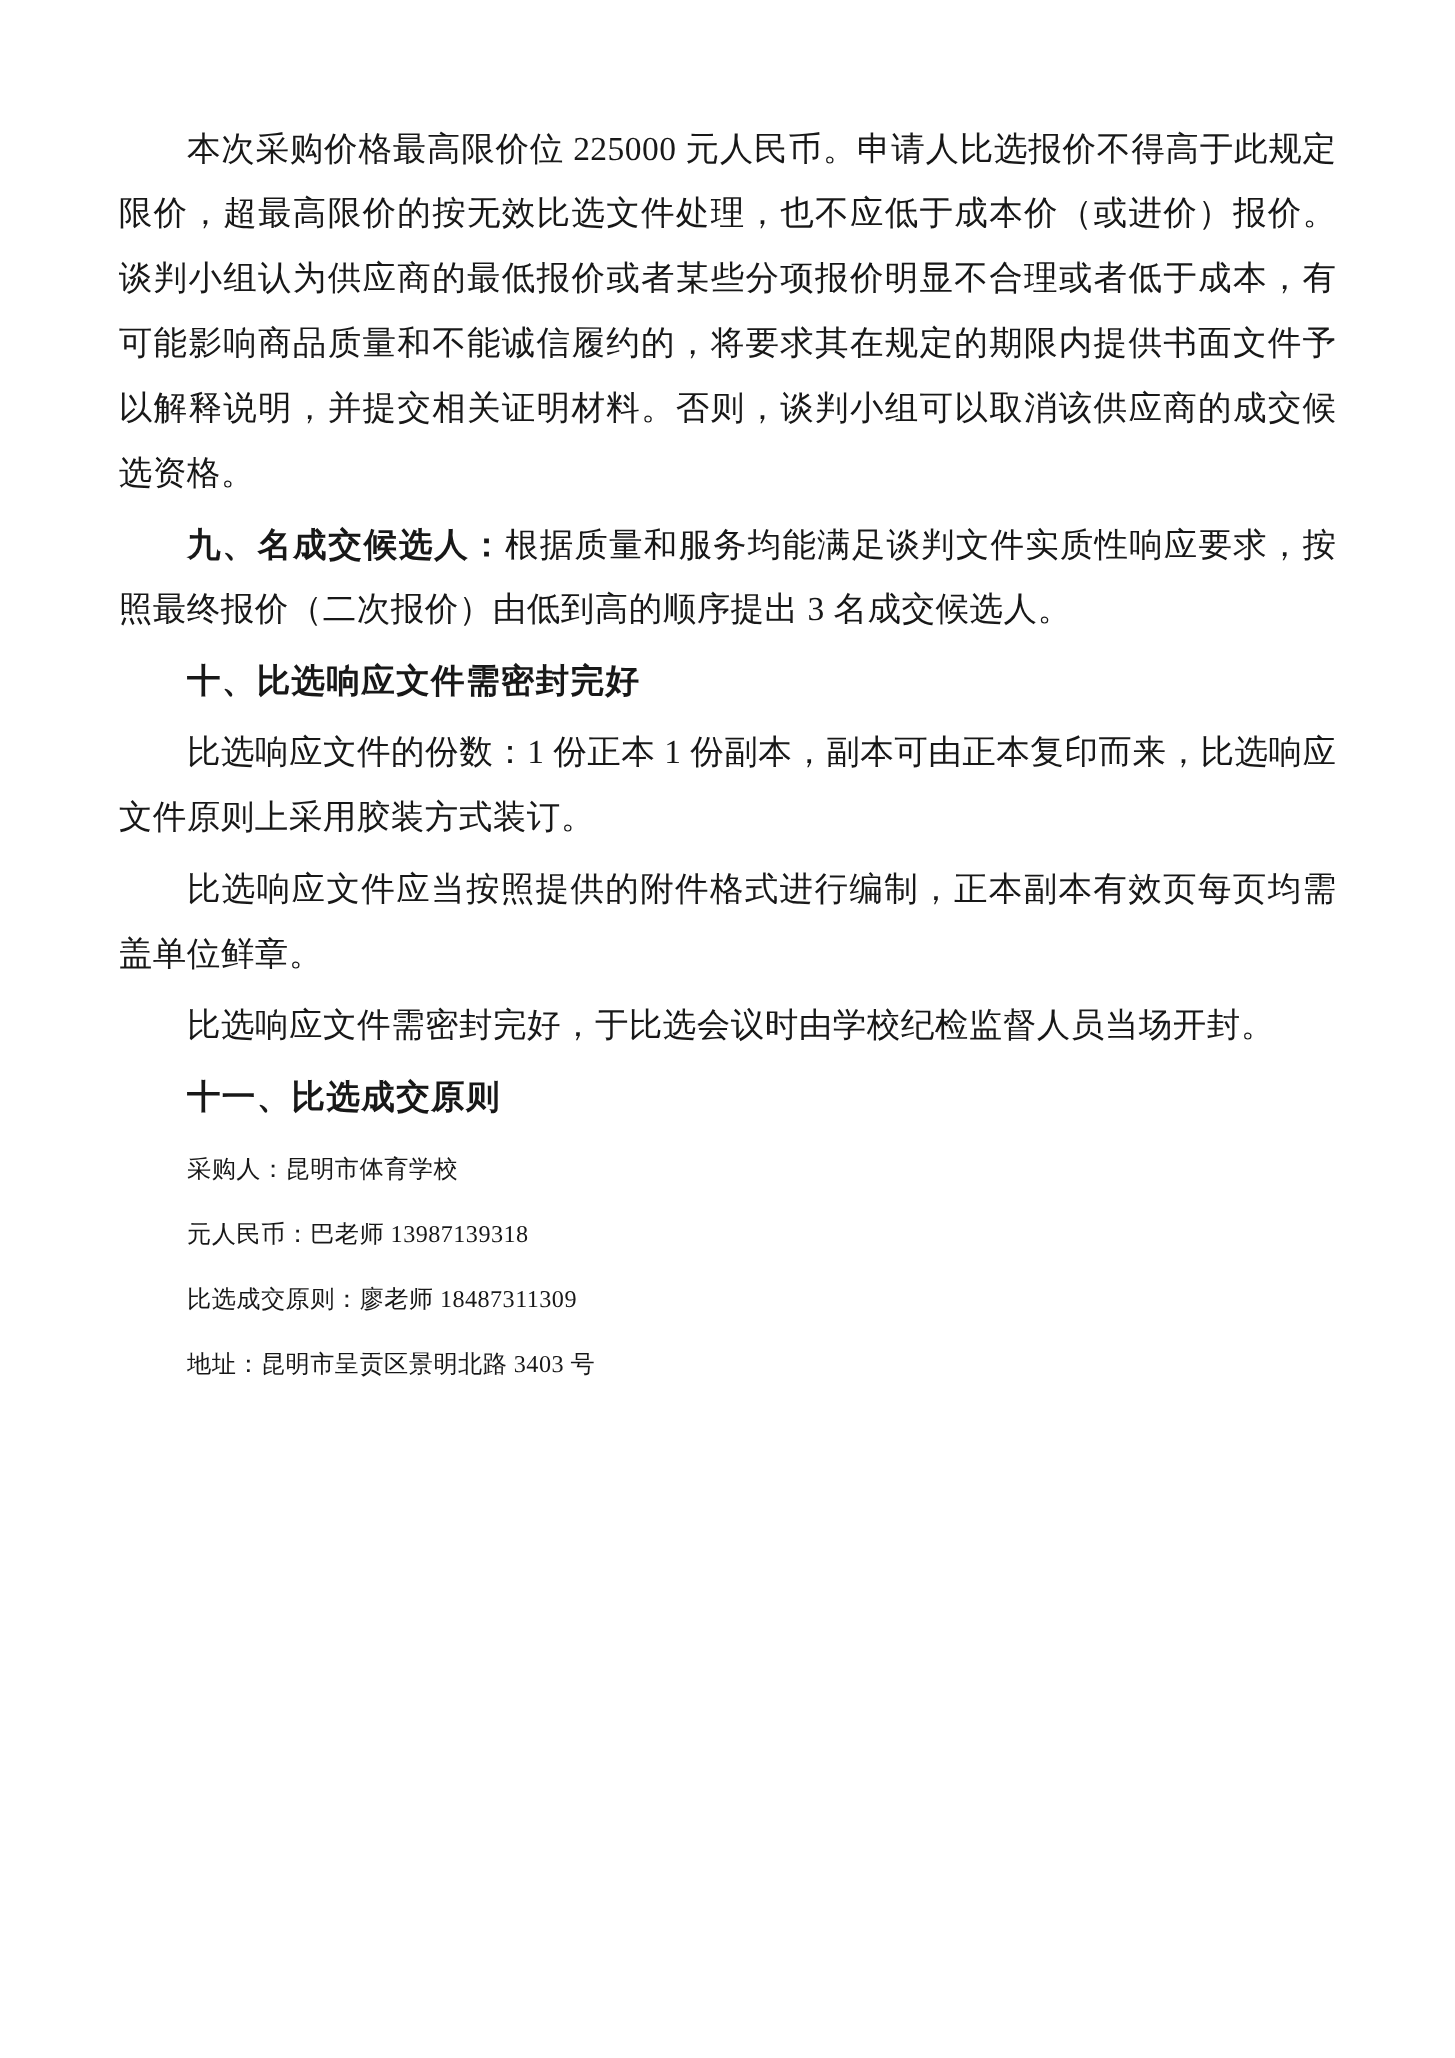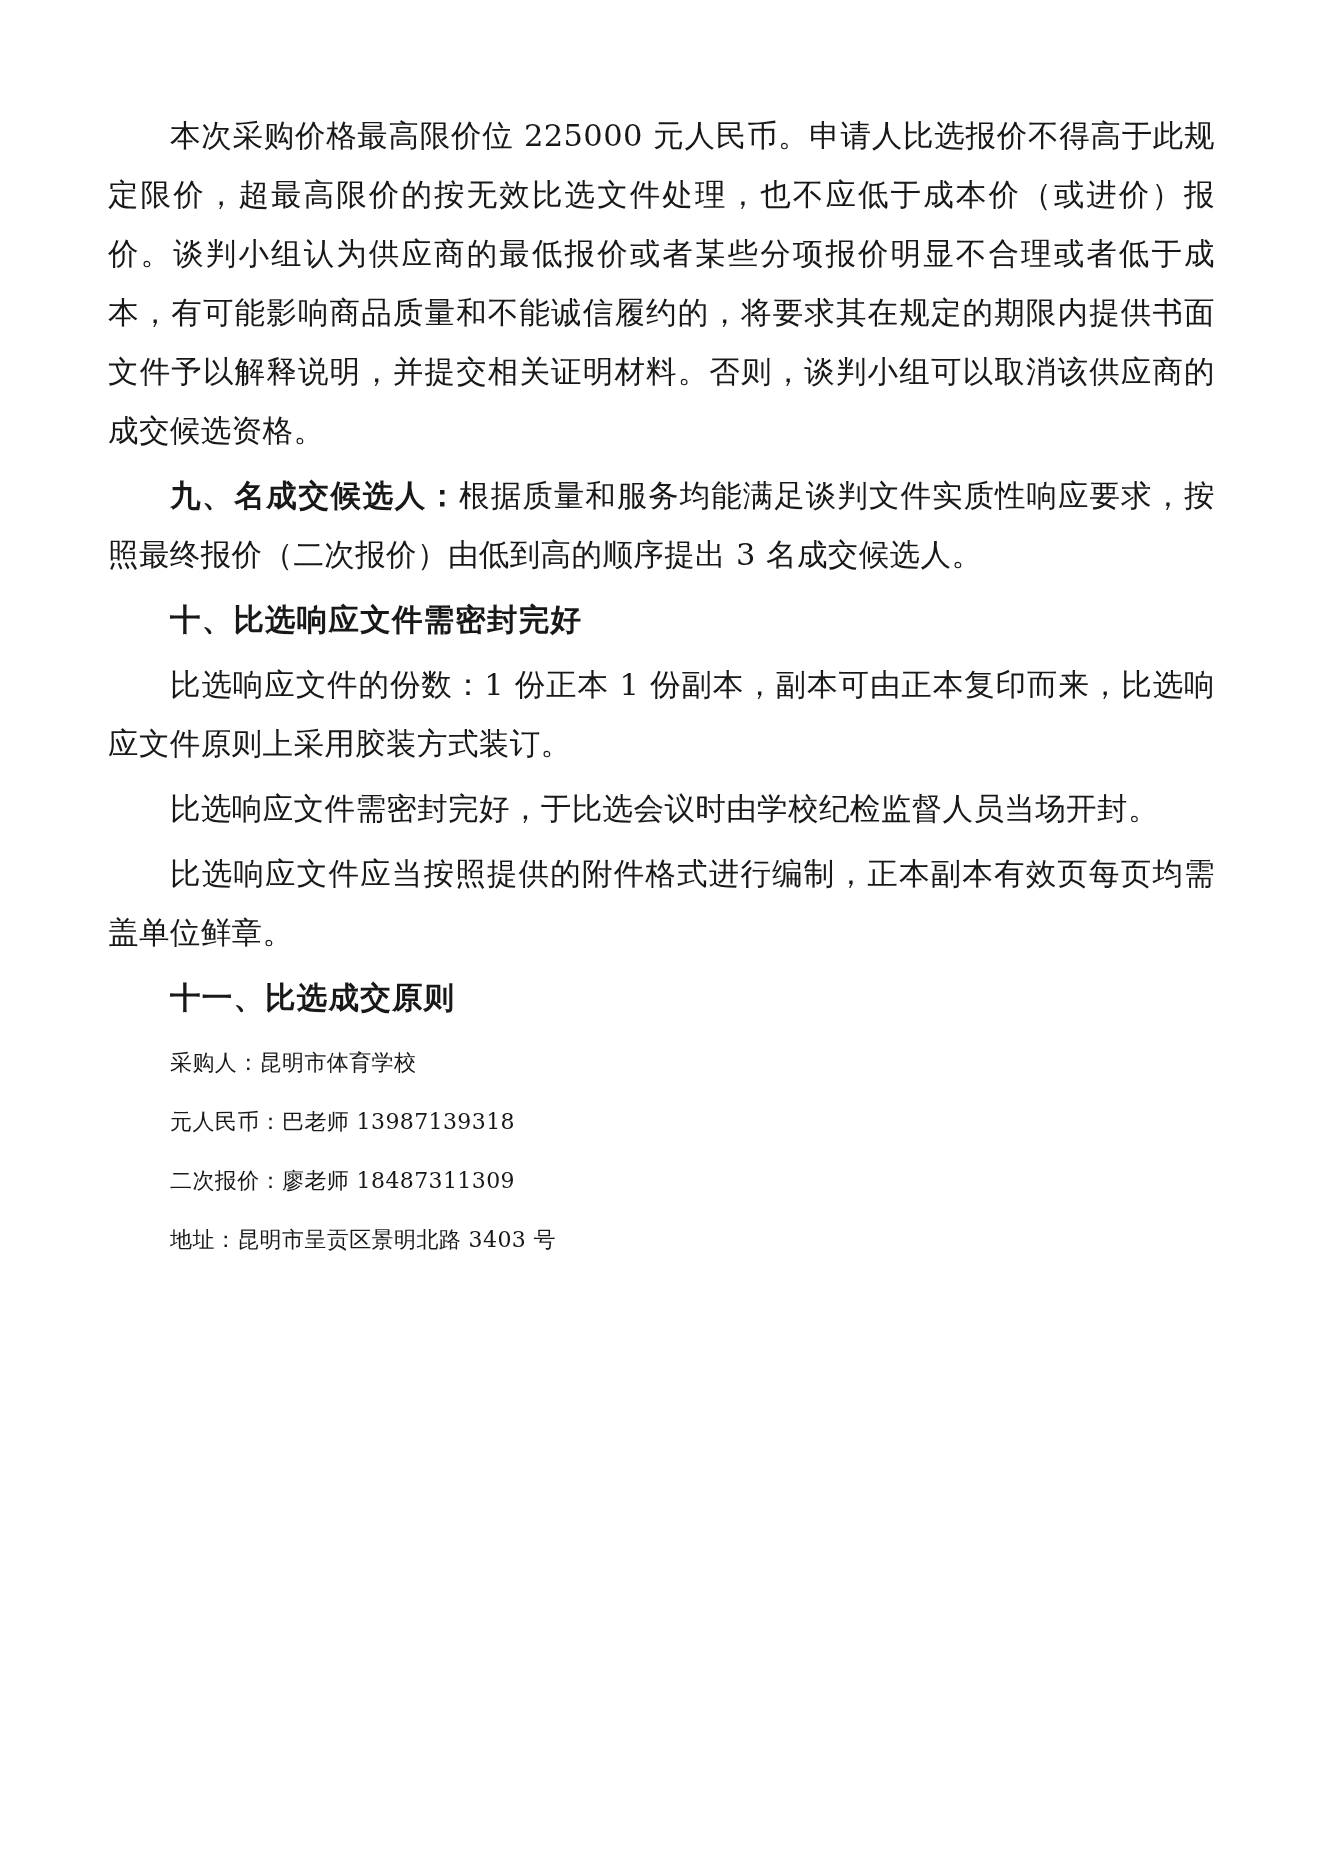--- a/index.html
+++ b/index.html
@@ -13,20 +13,21 @@
     font-family: "DejaVu Serif", "Liberation Serif", serif;
     color: #1a1a1a;
     overflow: hidden;
   }
   .page {
     position: relative;
     width: 1323px;
     height: 1714px;
     box-sizing: border-box;
     padding: 106px 52px 0 108px;
+    font-family: Liberation Serif, serif;
   }
   .doc-body {
     width: 1107px;
   }
   p {
     margin: 0 0 6px 0;
     font-size: 30.5px;
     line-height: 59px;
     text-align: justify;
     text-justify: inter-ideograph;
@@ -58,35 +59,35 @@
     <p class="indent">本次采购价格最高限价位 225000 元人民币。申请人比选报价不得高于此规定限价，超最高限价的按无效比选文件处理，也不应低于成本价（或进价）报价。谈判小组认为供应商的最低报价或者某些分项报价明显不合理或者低于成本，有可能影响商品质量和不能诚信履约的，将要求其在规定的期限内提供书面文件予以解释说明，并提交相关证明材料。否则，谈判小组可以取消该供应商的成交候选资格。</p>
 
     <p class="indent">
       <span class="heading-run" style="font-weight:bold;letter-spacing:1px;">九、名成交候选人：</span><span>根据质量和服务均能满足谈判文件实质性响应要求，按照最终报价（二次报价）由低到高的顺序提出 3 名成交候选人。</span>
     </p>
 
     <p class="heading">十、比选响应文件需密封完好</p>
 
     <p class="indent">比选响应文件的份数：1 份正本 1 份副本，副本可由正本复印而来，比选响应文件原则上采用胶装方式装订。</p>
 
+    <p class="indent">比选响应文件应当按照提供的附件格式进行编制，正本副本有效页每页均需盖单位鲜章。</p>
+
     <p class="indent">比选响应文件需密封完好，于比选会议时由学校纪检监督人员当场开封。</p>
-
-    <p class="indent">比选响应文件应当按照提供的附件格式进行编制，正本副本有效页每页均需盖单位鲜章。</p>
 
     <p class="heading">十一、比选成交原则</p>
 
     <div>
       <p class="info-line">
         <span>采购人：</span><span>昆明市体育学校</span>
       </p>
       <p class="info-line">
         <span>元人民币：</span><span>巴老师  13987139318</span>
       </p>
       <p class="info-line">
-        <span>二次报价：</span><span>廖老师  18487311309</span>
+        <span>比选成交原则：</span><span>廖老师  18487311309</span>
       </p>
       <p class="info-line">
         <span>地址：</span><span>昆明市呈贡区景明北路 3403 号</span>
       </p>
     </div>
 
   </div>
 </div>
 
 </body></html>

